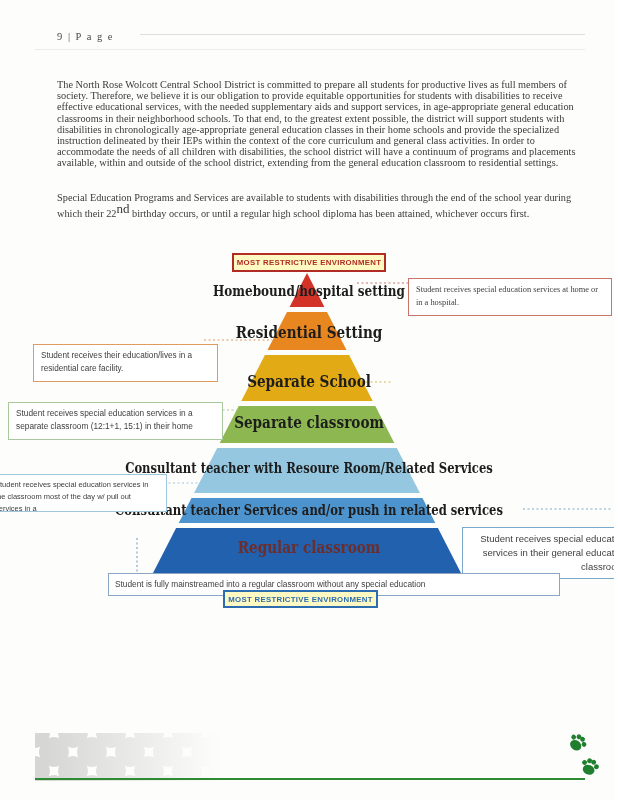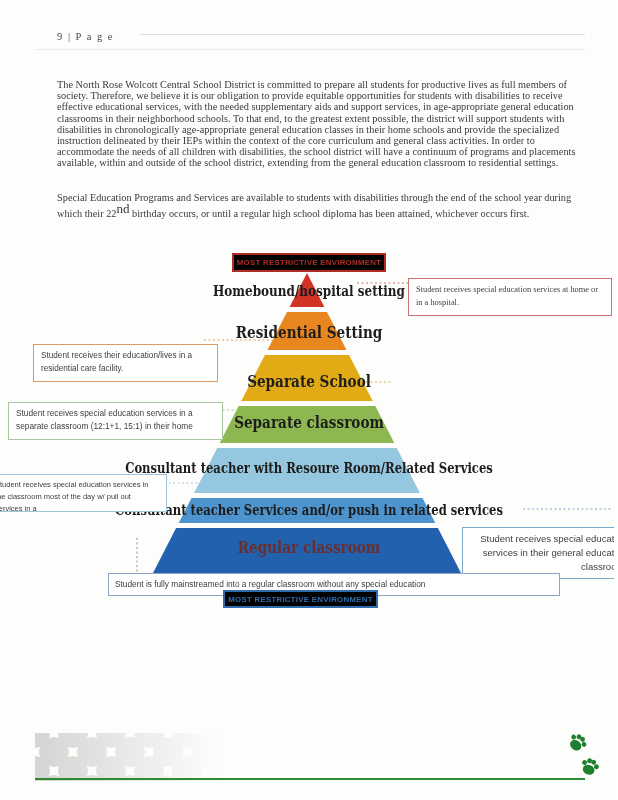--- a/index.html
+++ b/index.html
@@ -27,21 +27,21 @@
      transform:scaleX(0.8);transform-origin:50% 50%;}
   .ll1{top:282px;font-size:15px;}
   .ll2{top:322px;font-size:17px;}
   .ll3{top:371px;font-size:17px;}
   .ll4{top:412px;font-size:17px;}
   .ll5{top:459px;font-size:14.5px;}
   .ll6{top:501px;font-size:14.5px;}
   .ll7{top:537px;font-size:17px;}
 
   
-  .banner{z-index:4;background:#000000;border:2px solid;text-align:center;
+  .banner{z-index:4;background:#fef9c3;border:2px solid;text-align:center;
      font-family:"Liberation Sans",sans-serif;font-weight:700;font-size:7.8px;letter-spacing:0.3px;
      display:flex;align-items:center;justify-content:center;}
   .most{left:232px;top:253px;width:150px;height:15px;}
   .least{left:223px;top:590px;width:151px;height:14px;}
 
   
   .callout{z-index:3;background:#fff;border:1px solid;color:#3d3d3d;
      font-family:"Liberation Sans",sans-serif;font-size:8.4px;line-height:13px;padding:4px 7px;}
   .c0{left:408px;top:278px;width:188px;height:28px;font-family:Liberation Serif, serif;}
   .c1{left:33px;top:344px;width:169px;height:28px;font-size:8.2px;}

